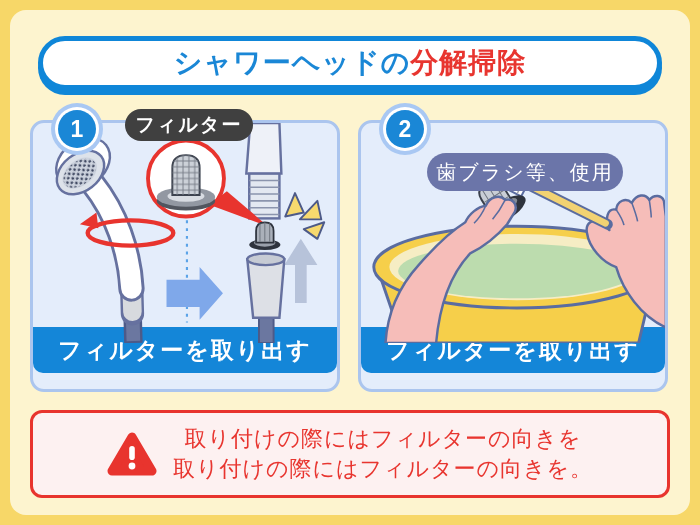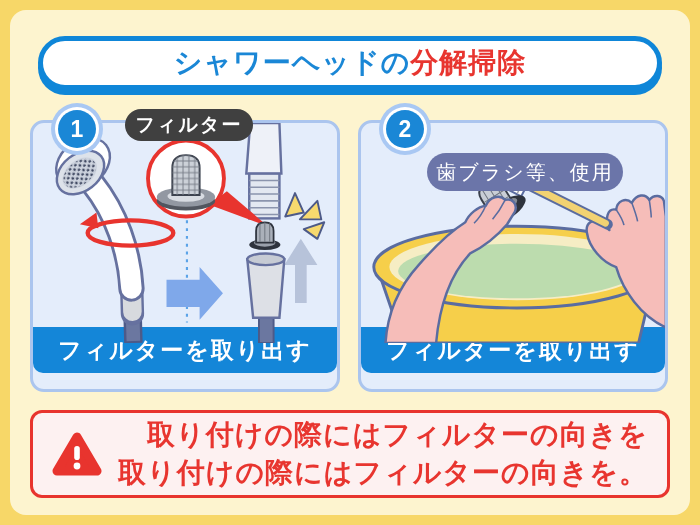--- a/index.html
+++ b/index.html
@@ -52,22 +52,22 @@
     color:#fff;font-size:20px;letter-spacing:2px;z-index:4;
   }
   .panel-art{position:absolute;left:0;top:0;z-index:1;}
   
   .warning-box{
     position:absolute;left:20px;right:20px;top:400px;height:88px;box-sizing:border-box;
     background:#fdf1f1;border:3px solid #e8342e;border-radius:12px;
     display:flex;align-items:center;justify-content:center;gap:16px;
   }
   .warning-text{
-    color:#e8352f;font-size:28px;font-weight:700;line-height:1.35;
-    text-align:right;letter-spacing:1px;
+    color:#e8352f;font-size:22px;font-weight:400;line-height:1.35;
+    text-align:center;letter-spacing:1px;
   }
 </style>
 </head>
 <body>
 
 <div class="page">
 
   <div class="title-pill">
     <span class="title-blue">シャワーヘッドの</span>
       <span class="title-red">分解掃除</span>

